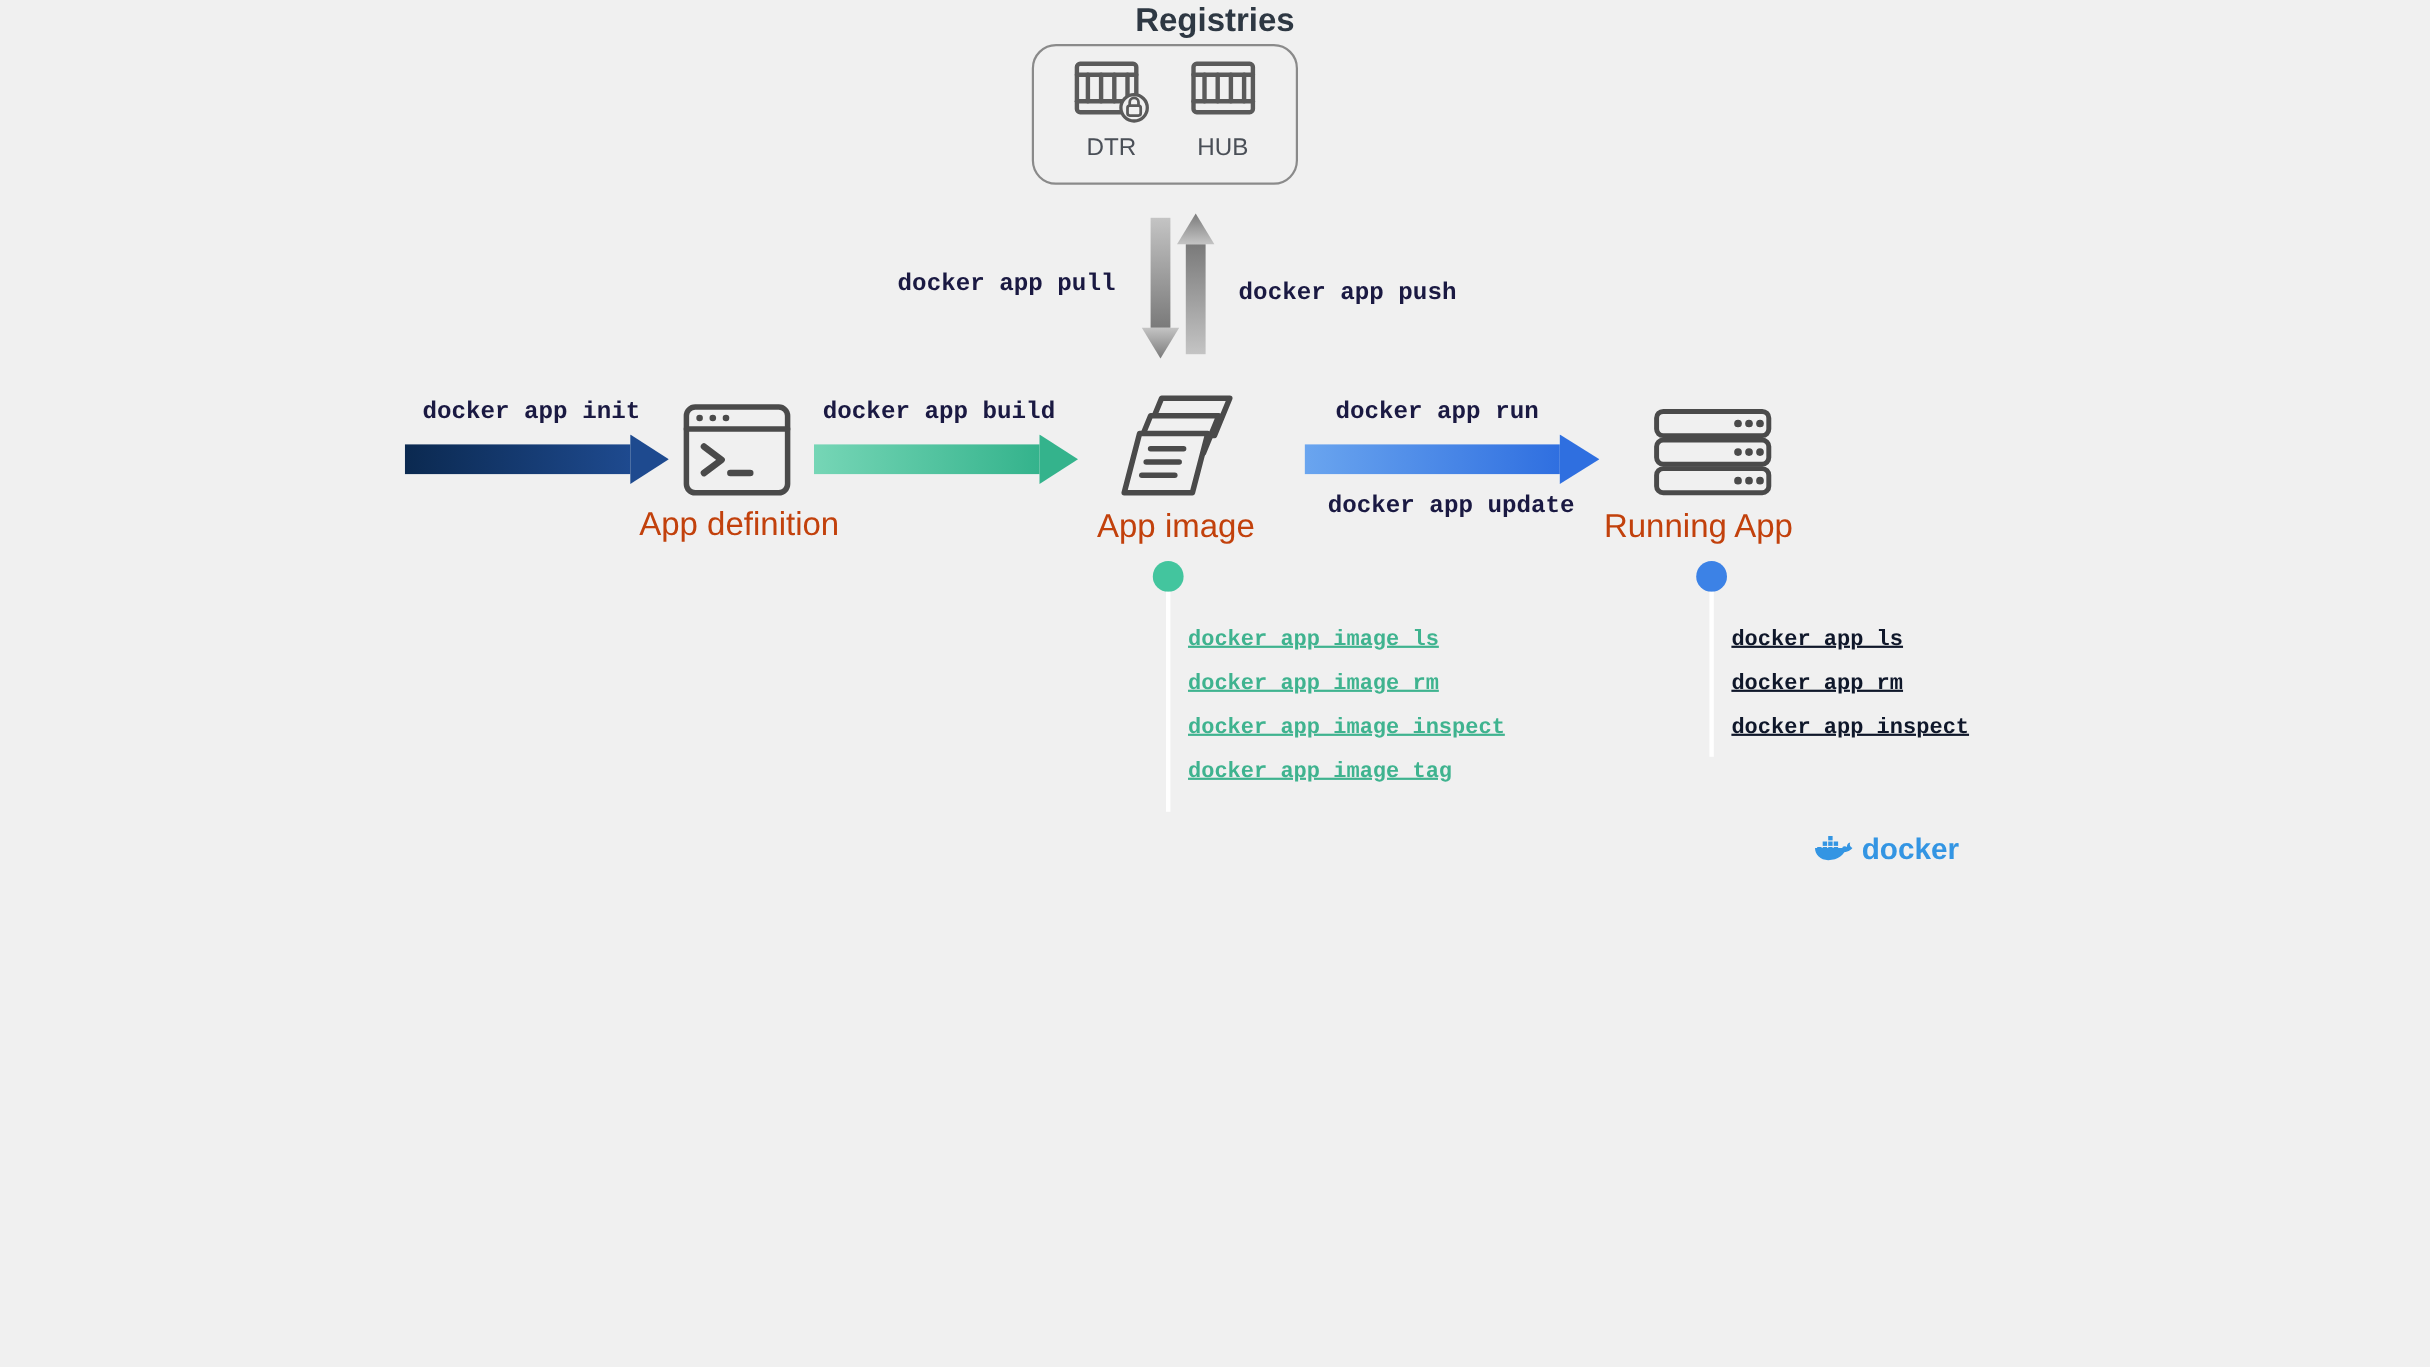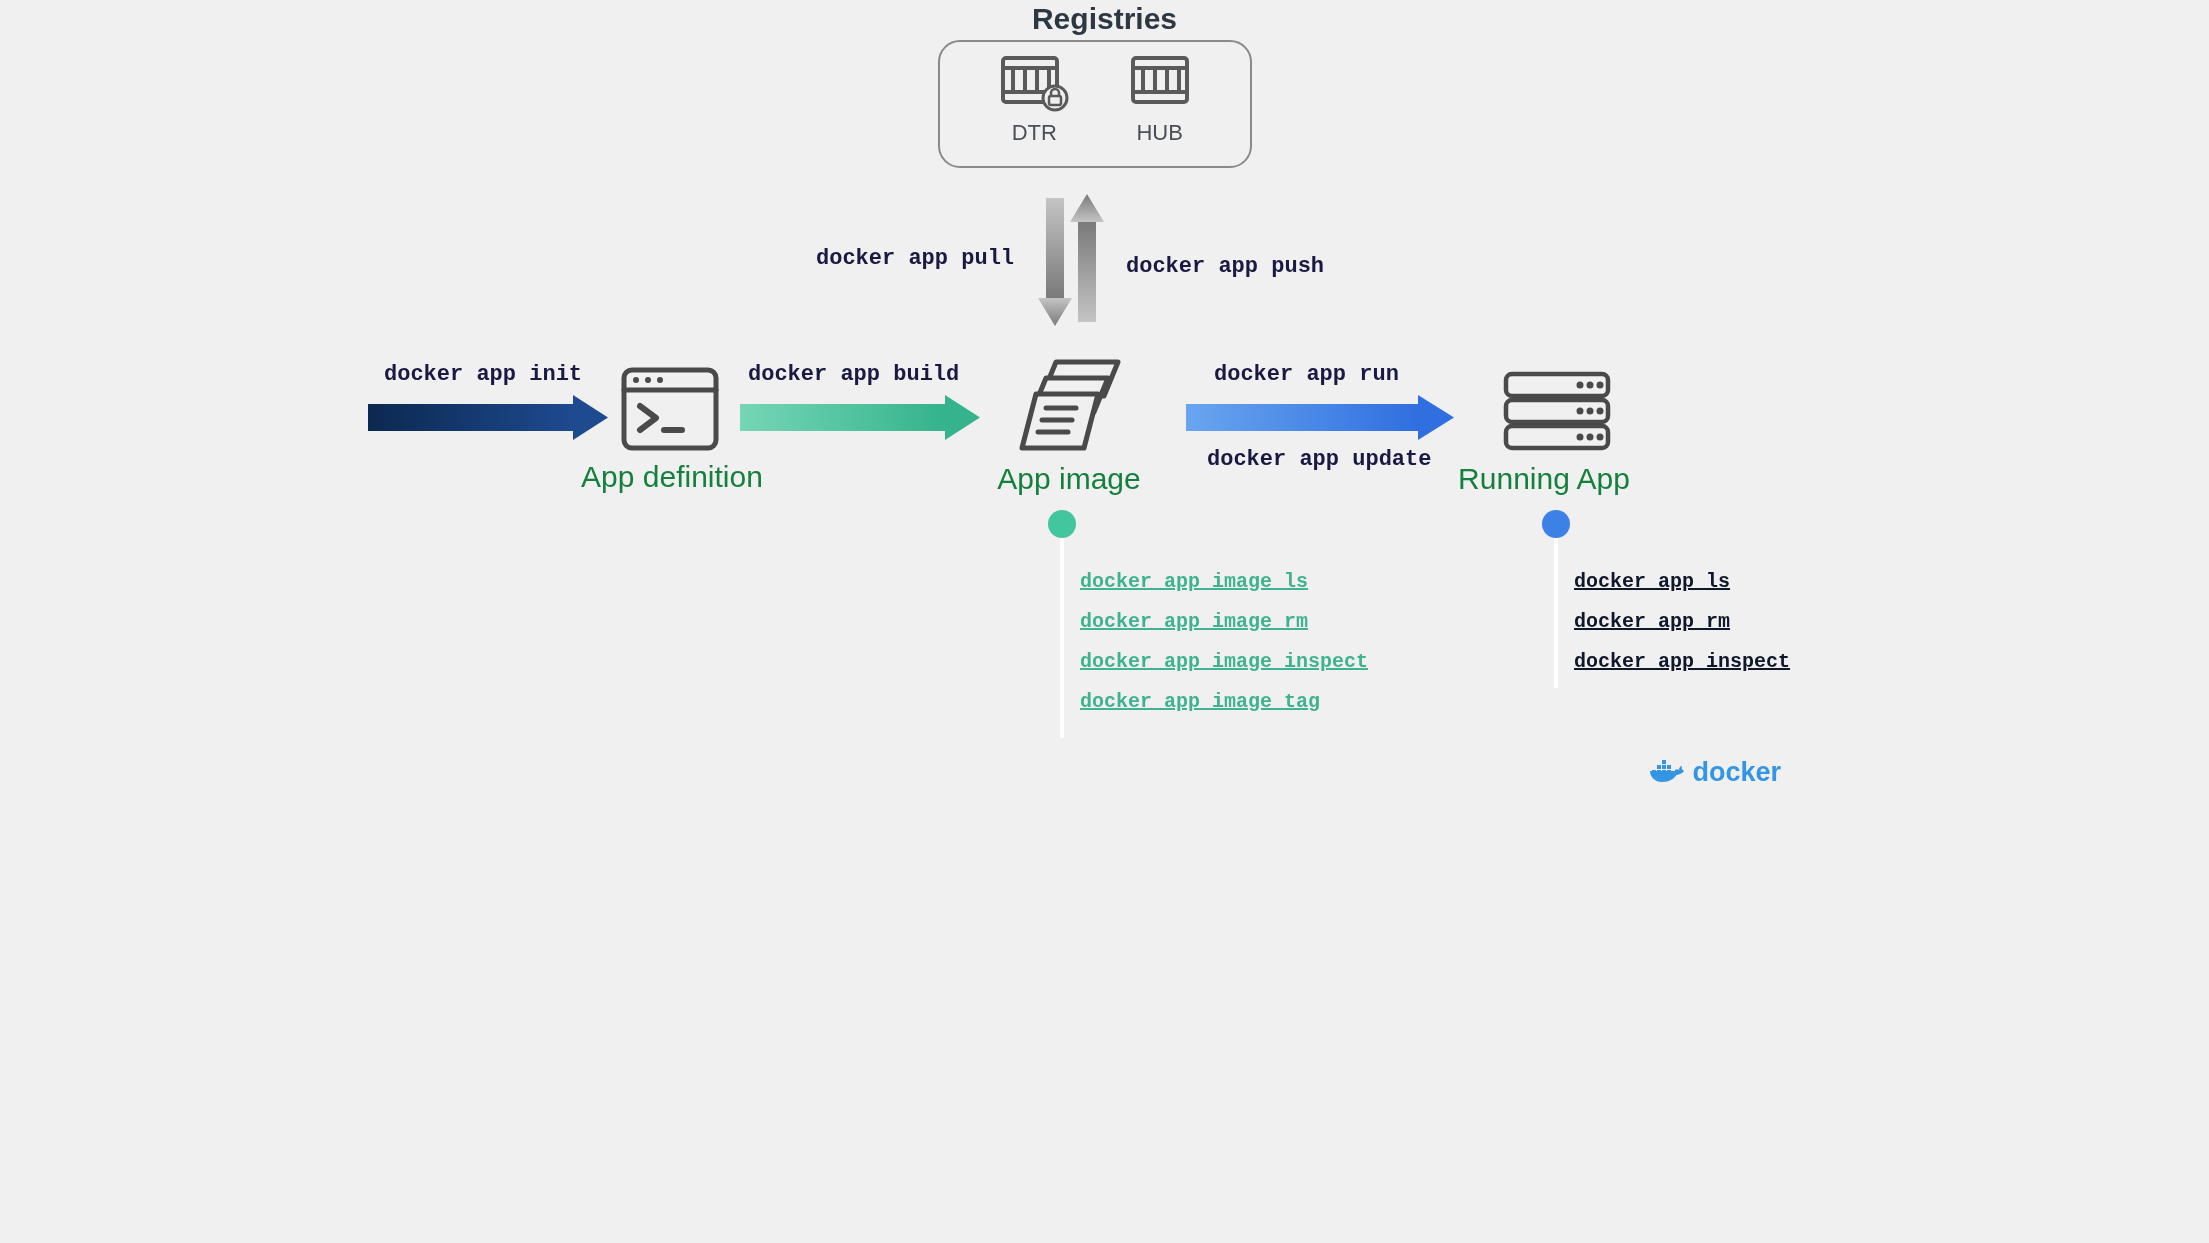--- a/index.html
+++ b/index.html
@@ -24,21 +24,21 @@
     position: absolute;
     left: 0; right: 0; top: 2px;
     text-align: center;
     font-size: 30px;
     font-weight: 700;
     color: #2e3843;
   }
   .registries-box {
     position: absolute;
     left: 570px; top: 40px;
-    width: 314px; height: 128px;
+    width: 242px; height: 128px;
     border: 2px solid #8a8a8a;
     border-radius: 22px;
     display: flex;
     justify-content: space-evenly;
     align-items: flex-start;
     padding-top: 12px;
     box-sizing: border-box;
   }
   .reg-item { text-align: center; }
   .reg-label {
@@ -89,21 +89,21 @@
   }
 
   .node-icon { position: absolute; }
   .node-appdef-icon { left: 252px; top: 366px; }
   .node-appimg-icon { left: 648px; top: 356px; }
   .node-runapp-icon { left: 1134px; top: 370px; }
 
   .node-label {
     position: absolute;
     font-size: 30px;
-    color: #15803d;
+    color: #c2410c;
     text-align: center;
   }
   .lbl-appdef { left: 204px; top: 460px; width: 200px; }
   .lbl-appimg { left: 606px; top: 462px; width: 190px; }
   .lbl-runapp { left: 1076px; top: 462px; width: 200px; }
 
   
   .dot {
     position: absolute;
     width: 28px; height: 28px;

